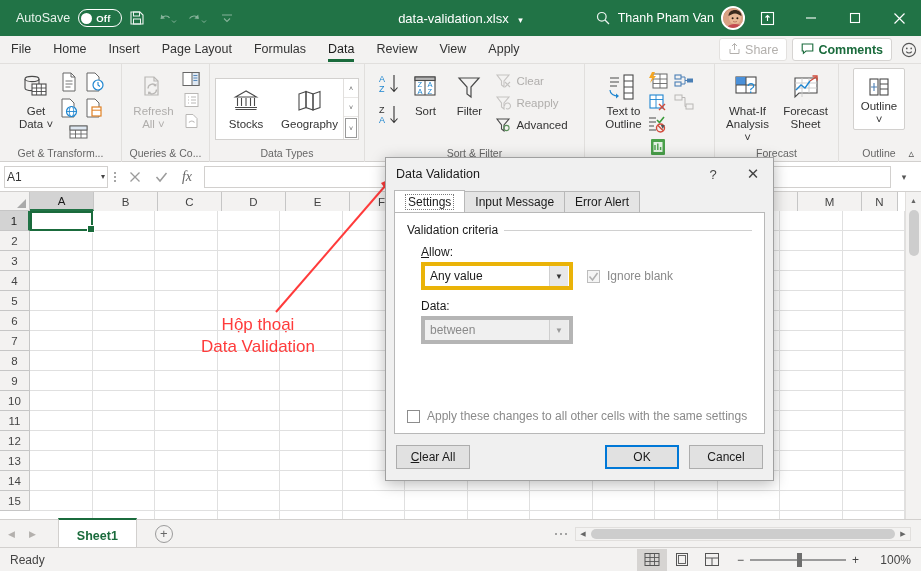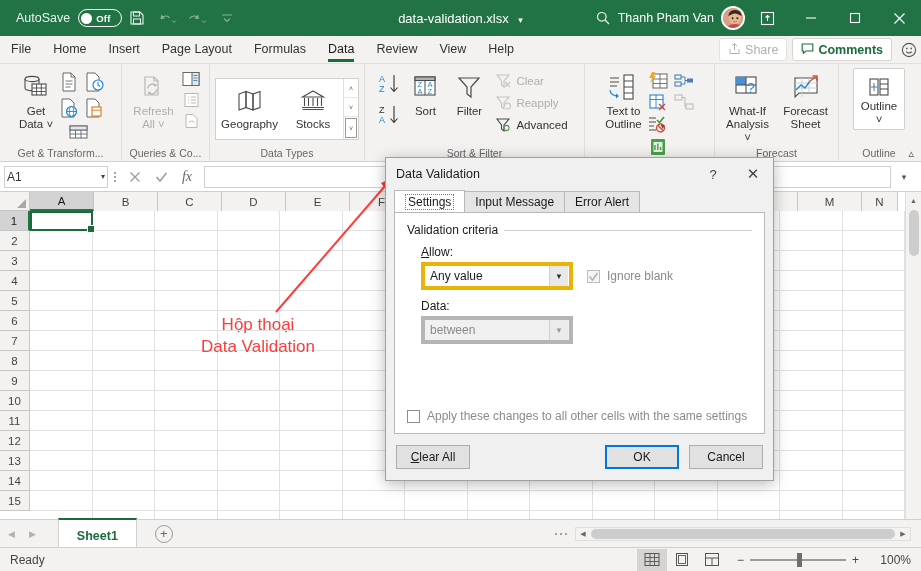--- a/index.html
+++ b/index.html
@@ -399,21 +399,21 @@
 
   <div class="tabs">
     <div class="tab">File</div>
     <div class="tab">Home</div>
     <div class="tab">Insert</div>
     <div class="tab">Page Layout</div>
     <div class="tab">Formulas</div>
     <div class="tab active">Data</div>
     <div class="tab">Review</div>
     <div class="tab">View</div>
-    <div class="tab">Help</div>
+    <div class="tab">Apply</div>
 
     <div class="tabs-right">
       <div class="pillbtn dim">
         <span>
           <svg width="13" height="13" viewBox="0 0 13 13">
               <path d="M2 7v4.5h9V7" fill="none" stroke="#b3b0ad" stroke-width="1"></path>
               <path d="M6.5 8V1.5M4 4l2.5-2.5L9 4" fill="none" stroke="#b3b0ad" stroke-width="1"></path>
             </svg>
         </span>
         <span>Share</span>
@@ -533,39 +533,39 @@
               </svg>
           </span>
         </div>
       </div>
       <div class="rg-label">Queries &amp; Co...</div>
     </div>
 
     <div class="rgroup" style="width:155px">
       <div class="rg-body" style="align-items:center;padding-top:6px">
         <div class="dtbox">
+          <div class="bigbtn" style="min-width:60px;padding-top:5px">
+            <span class="ico">
+              <svg width="28" height="26" viewBox="0 0 28 26">
+                <path d="M14 3L3.5 9h21z" fill="none" stroke="#4a4a4a" stroke-width="1.1"></path>
+                <path d="M5.5 10v8M9.5 10v8M14 10v8M18.5 10v8M22.5 10v8" stroke="#4a4a4a" stroke-width="1.1"></path>
+                <path d="M3 19.5h22M3.5 21.5h21" stroke="#4a4a4a" stroke-width="1.1"></path>
+              </svg>
+            </span>
+            <span>Stocks</span>
+          </div>
           <div class="bigbtn" style="min-width:66px;padding-top:5px">
             <span class="ico">
               <svg width="30" height="26" viewBox="0 0 30 26">
                 <path d="M4 6l7-2.5v16L4 22z" fill="none" stroke="#4a4a4a" stroke-width="1.1"></path>
                 <path d="M11 3.5l7 2.5v16l-7-2.5z" fill="none" stroke="#4a4a4a" stroke-width="1.1"></path>
                 <path d="M18 6l7-2.5v16L18 22z" fill="none" stroke="#4a4a4a" stroke-width="1.1"></path>
               </svg>
             </span>
             <span>Geography</span>
-          </div>
-          <div class="bigbtn" style="min-width:60px;padding-top:5px">
-            <span class="ico">
-              <svg width="28" height="26" viewBox="0 0 28 26">
-                <path d="M14 3L3.5 9h21z" fill="none" stroke="#4a4a4a" stroke-width="1.1"></path>
-                <path d="M5.5 10v8M9.5 10v8M14 10v8M18.5 10v8M22.5 10v8" stroke="#4a4a4a" stroke-width="1.1"></path>
-                <path d="M3 19.5h22M3.5 21.5h21" stroke="#4a4a4a" stroke-width="1.1"></path>
-              </svg>
-            </span>
-            <span>Stocks</span>
           </div>
           <div class="spinner">
             <div>˄</div>
             <div>˅</div>
             <div>˅</div>
           </div>
         </div>
       </div>
       <div class="rg-label">Data Types</div>
     </div>

